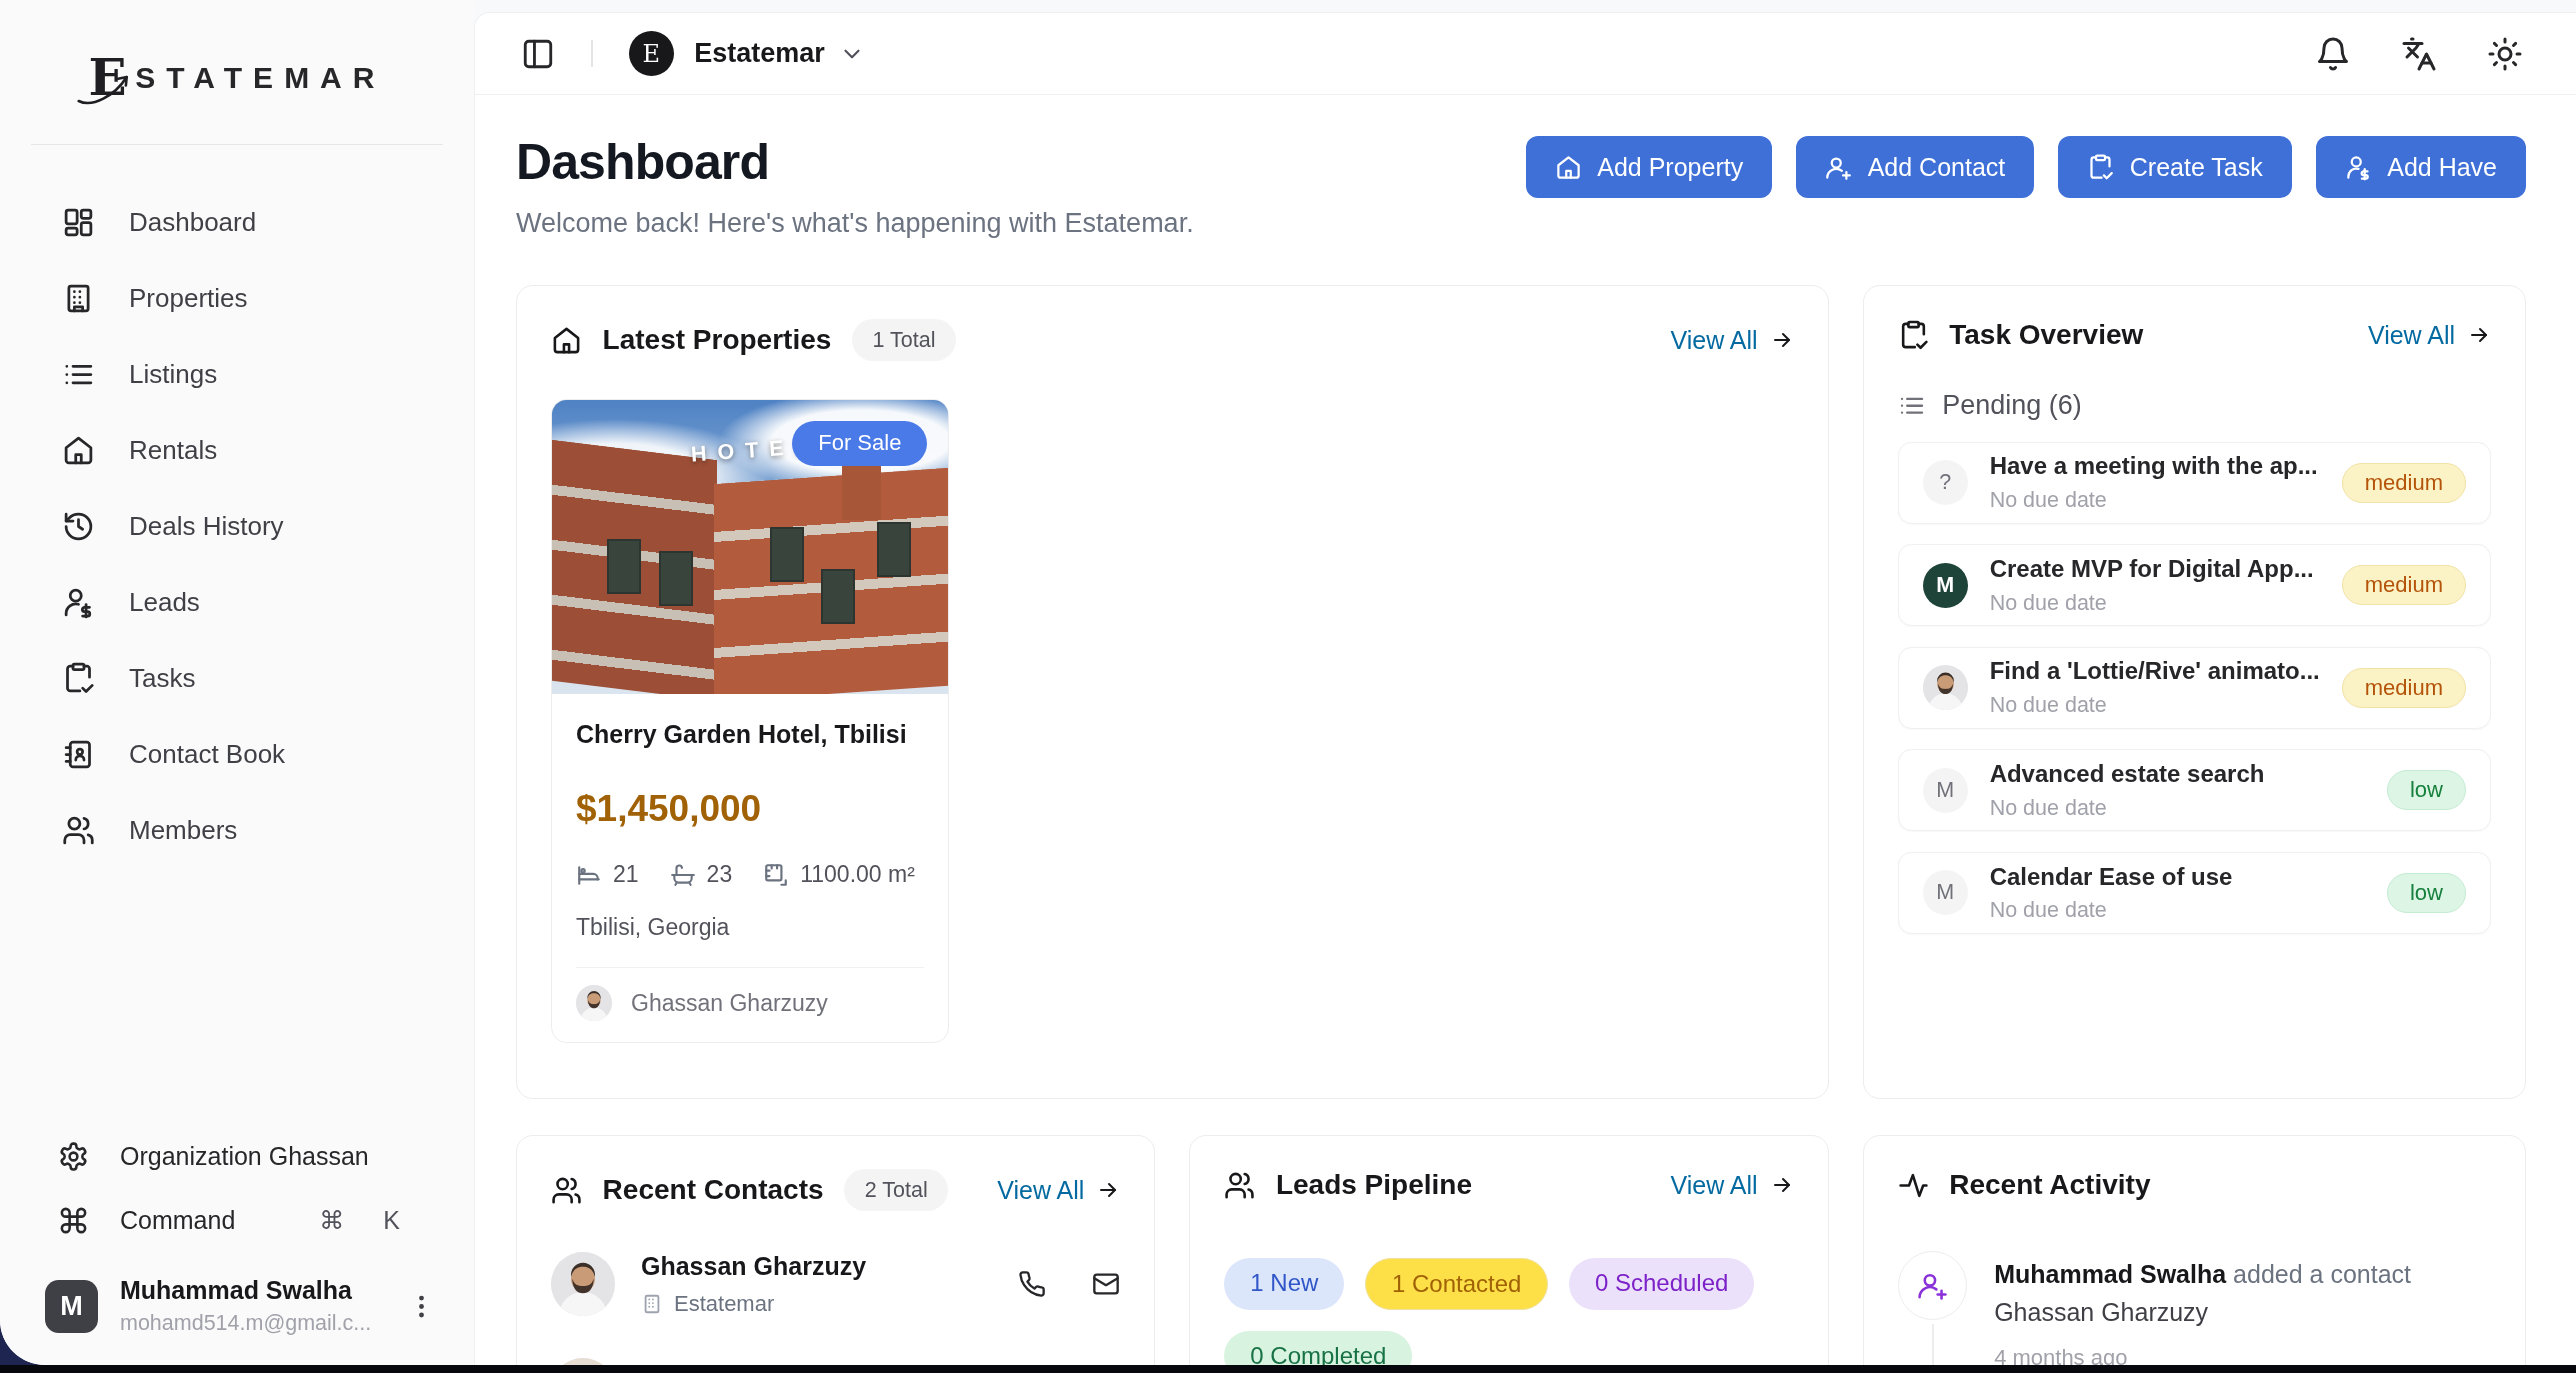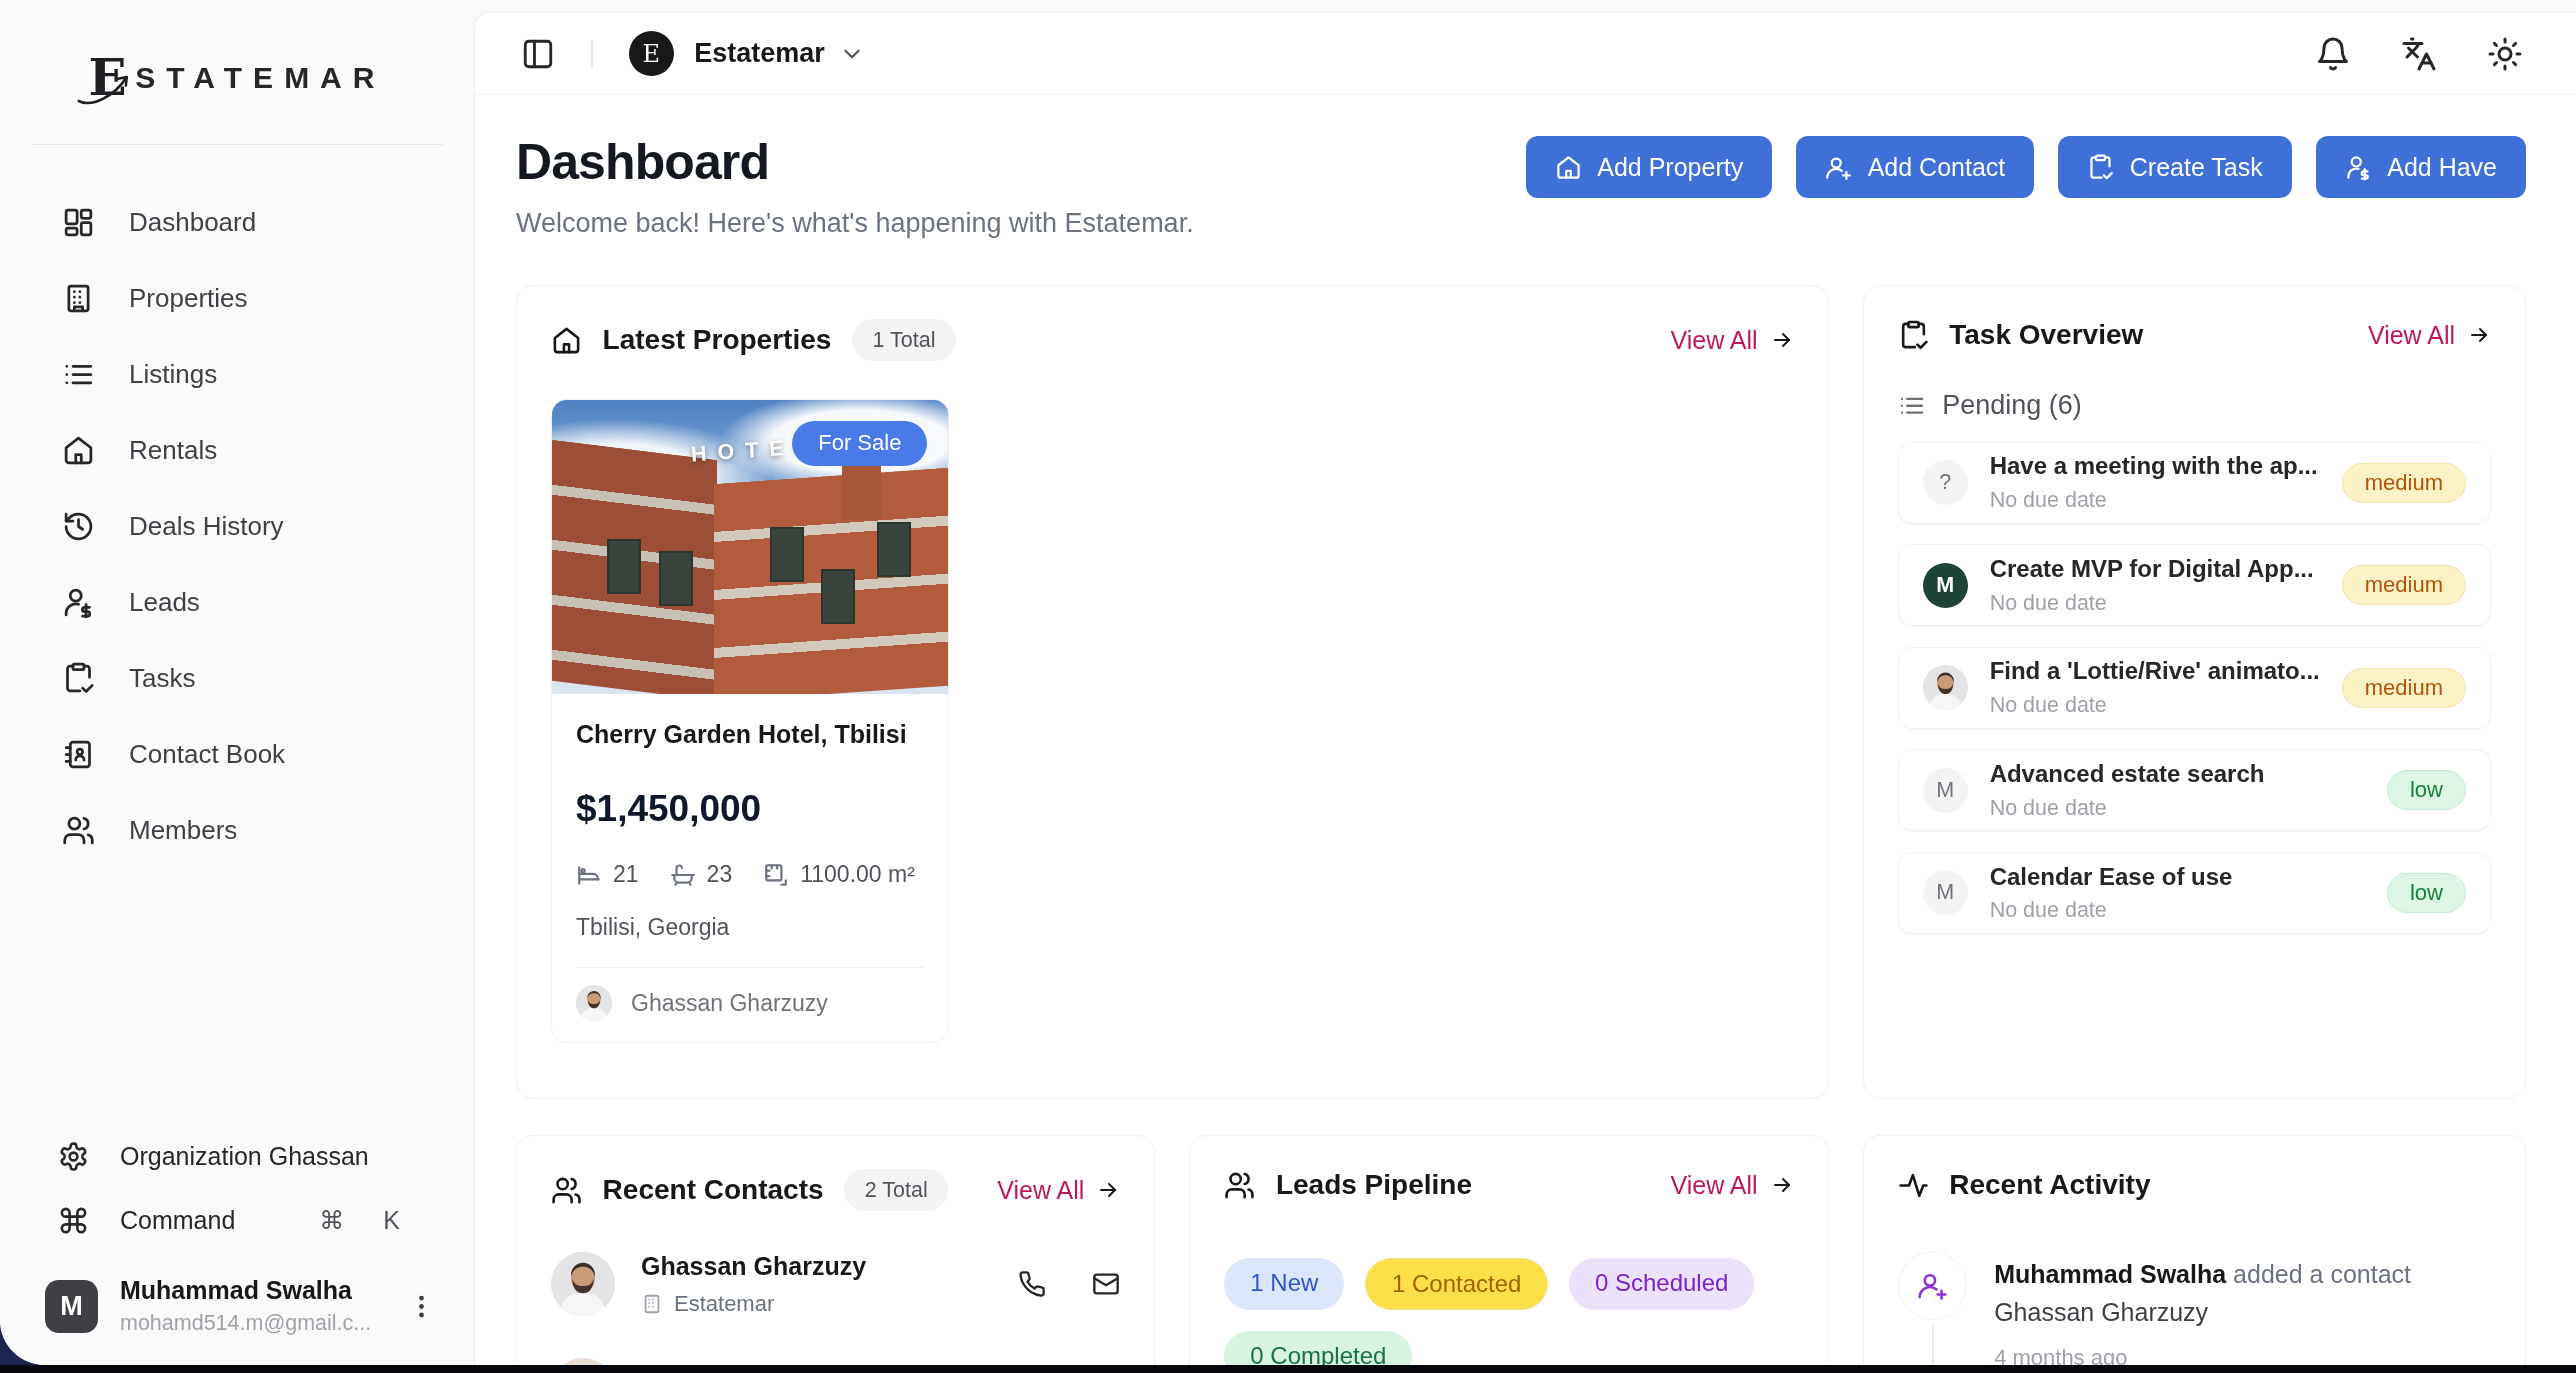--- a/index.html
+++ b/index.html
@@ -67,21 +67,21 @@
   .grid { display:grid; grid-template-columns:1fr 1fr 1fr; gap:36px 34px; margin-top:46px; }
   .card { background:#fff; border:1.7px solid #ebedef; border-radius:17px; padding:33px 34px; }
   .card.span2 { grid-column:span 2; }
   .row1 { height:814px; }
   .row2 { height:532px; }
 
   .card-head { display:flex; align-items:center; gap:20.6px; }
   .card-title { font-size:28px; font-weight:700; color:#18181b; }
   .card-head .ic { width:31px; height:31px; color:#18181b; flex:none; }
   .pill { background:#f4f4f5; border-radius:858px; padding:8.6px 20.6px; font-size:21.5px; color:#52525b; }
-  .view-all { margin-left:auto; display:flex; align-items:center; gap:12px; font-size:25px; color:#be185d; cursor:pointer;text-align:right; }
+  .view-all { margin-left:auto; display:flex; align-items:center; gap:12px; font-size:25px; color:#0369a1; cursor:pointer;text-align:right; }
   .view-all .ic { width:24px; height:24px; }
 
   
   .prop-card { width:398px; border:1.7px solid #ebedef; border-radius:15.5px; margin-top:38px; overflow:hidden; background:#fff; }
   .prop-img { height:294px; position:relative; overflow:hidden;
       background:
         radial-gradient(ellipse 197px 69px at 78% 14%, rgba(255,255,255,.95) 0 45%, rgba(255,255,255,0) 72%),
         radial-gradient(ellipse 223px 82px at 16% 26%, rgba(255,255,255,.9) 0 40%, rgba(255,255,255,0) 70%),
         linear-gradient(180deg,#4f82c4 0%,#86abd6 34%,#bcd1e7 60%,#dbe5ef 100%); }
   .bldg-left { position:absolute; left:-5.2px; bottom:-6.9px; width:43%; height:82%;
@@ -91,21 +91,21 @@
       background:repeating-linear-gradient(180deg,#b25c3d 0 48px,#d2c9bc 48px 58px);
       transform:skewY(-4deg); transform-origin:left top; }
   .bldg-chimney { position:absolute; right:17%; top:22%; width:39px; height:55px; background:#a85638; }
   .bldg-win { position:absolute; width:34px; height:55px; background:#39443d; border:2.6px solid #2c352f; }
   .prop-sign { position:absolute; top:13%; left:35%; color:#fff; font-size:21.5px; font-weight:700;
                letter-spacing:11px; text-shadow:0 1.7px 5.2px rgba(0,0,0,.45); transform:rotate(-4deg); }
   .for-sale { position:absolute; top:20.6px; right:20.6px; background:#4a79e8; color:#fff; font-size:22px;
               padding:9.4px 26px; border-radius:858px; }
   .prop-body { padding:26px 24px 0; }
   .prop-name { font-size:25px; font-weight:700; color:#18181b; }
-  .prop-price { font-size:37px; font-weight:800; color:#0f172a; margin-top:39px; }
+  .prop-price { font-size:37px; font-weight:800; color:#a16207; margin-top:39px; }
   .prop-stats { display:flex; align-items:center; gap:31px; margin-top:31px; font-size:23px; color:#52525b; }
   .stat { display:flex; align-items:center; gap:11px; }
   .stat .ic { width:26px; height:26px; color:#6b7280; }
   .prop-loc { font-size:23px; color:#52525b; margin-top:26px; padding-bottom:26px; border-bottom:1.7px solid #f0f0f2; }
   .agent { display:flex; align-items:center; gap:19px; padding:17px 0 20.6px; }
   .agent-name { font-size:23px; color:#71717a; }
   .photo-avatar { border-radius:50%; overflow:hidden; background:#e7e7ea; flex:none; }
   .photo-avatar svg { display:block; width:100%; height:100%; }
 
   

